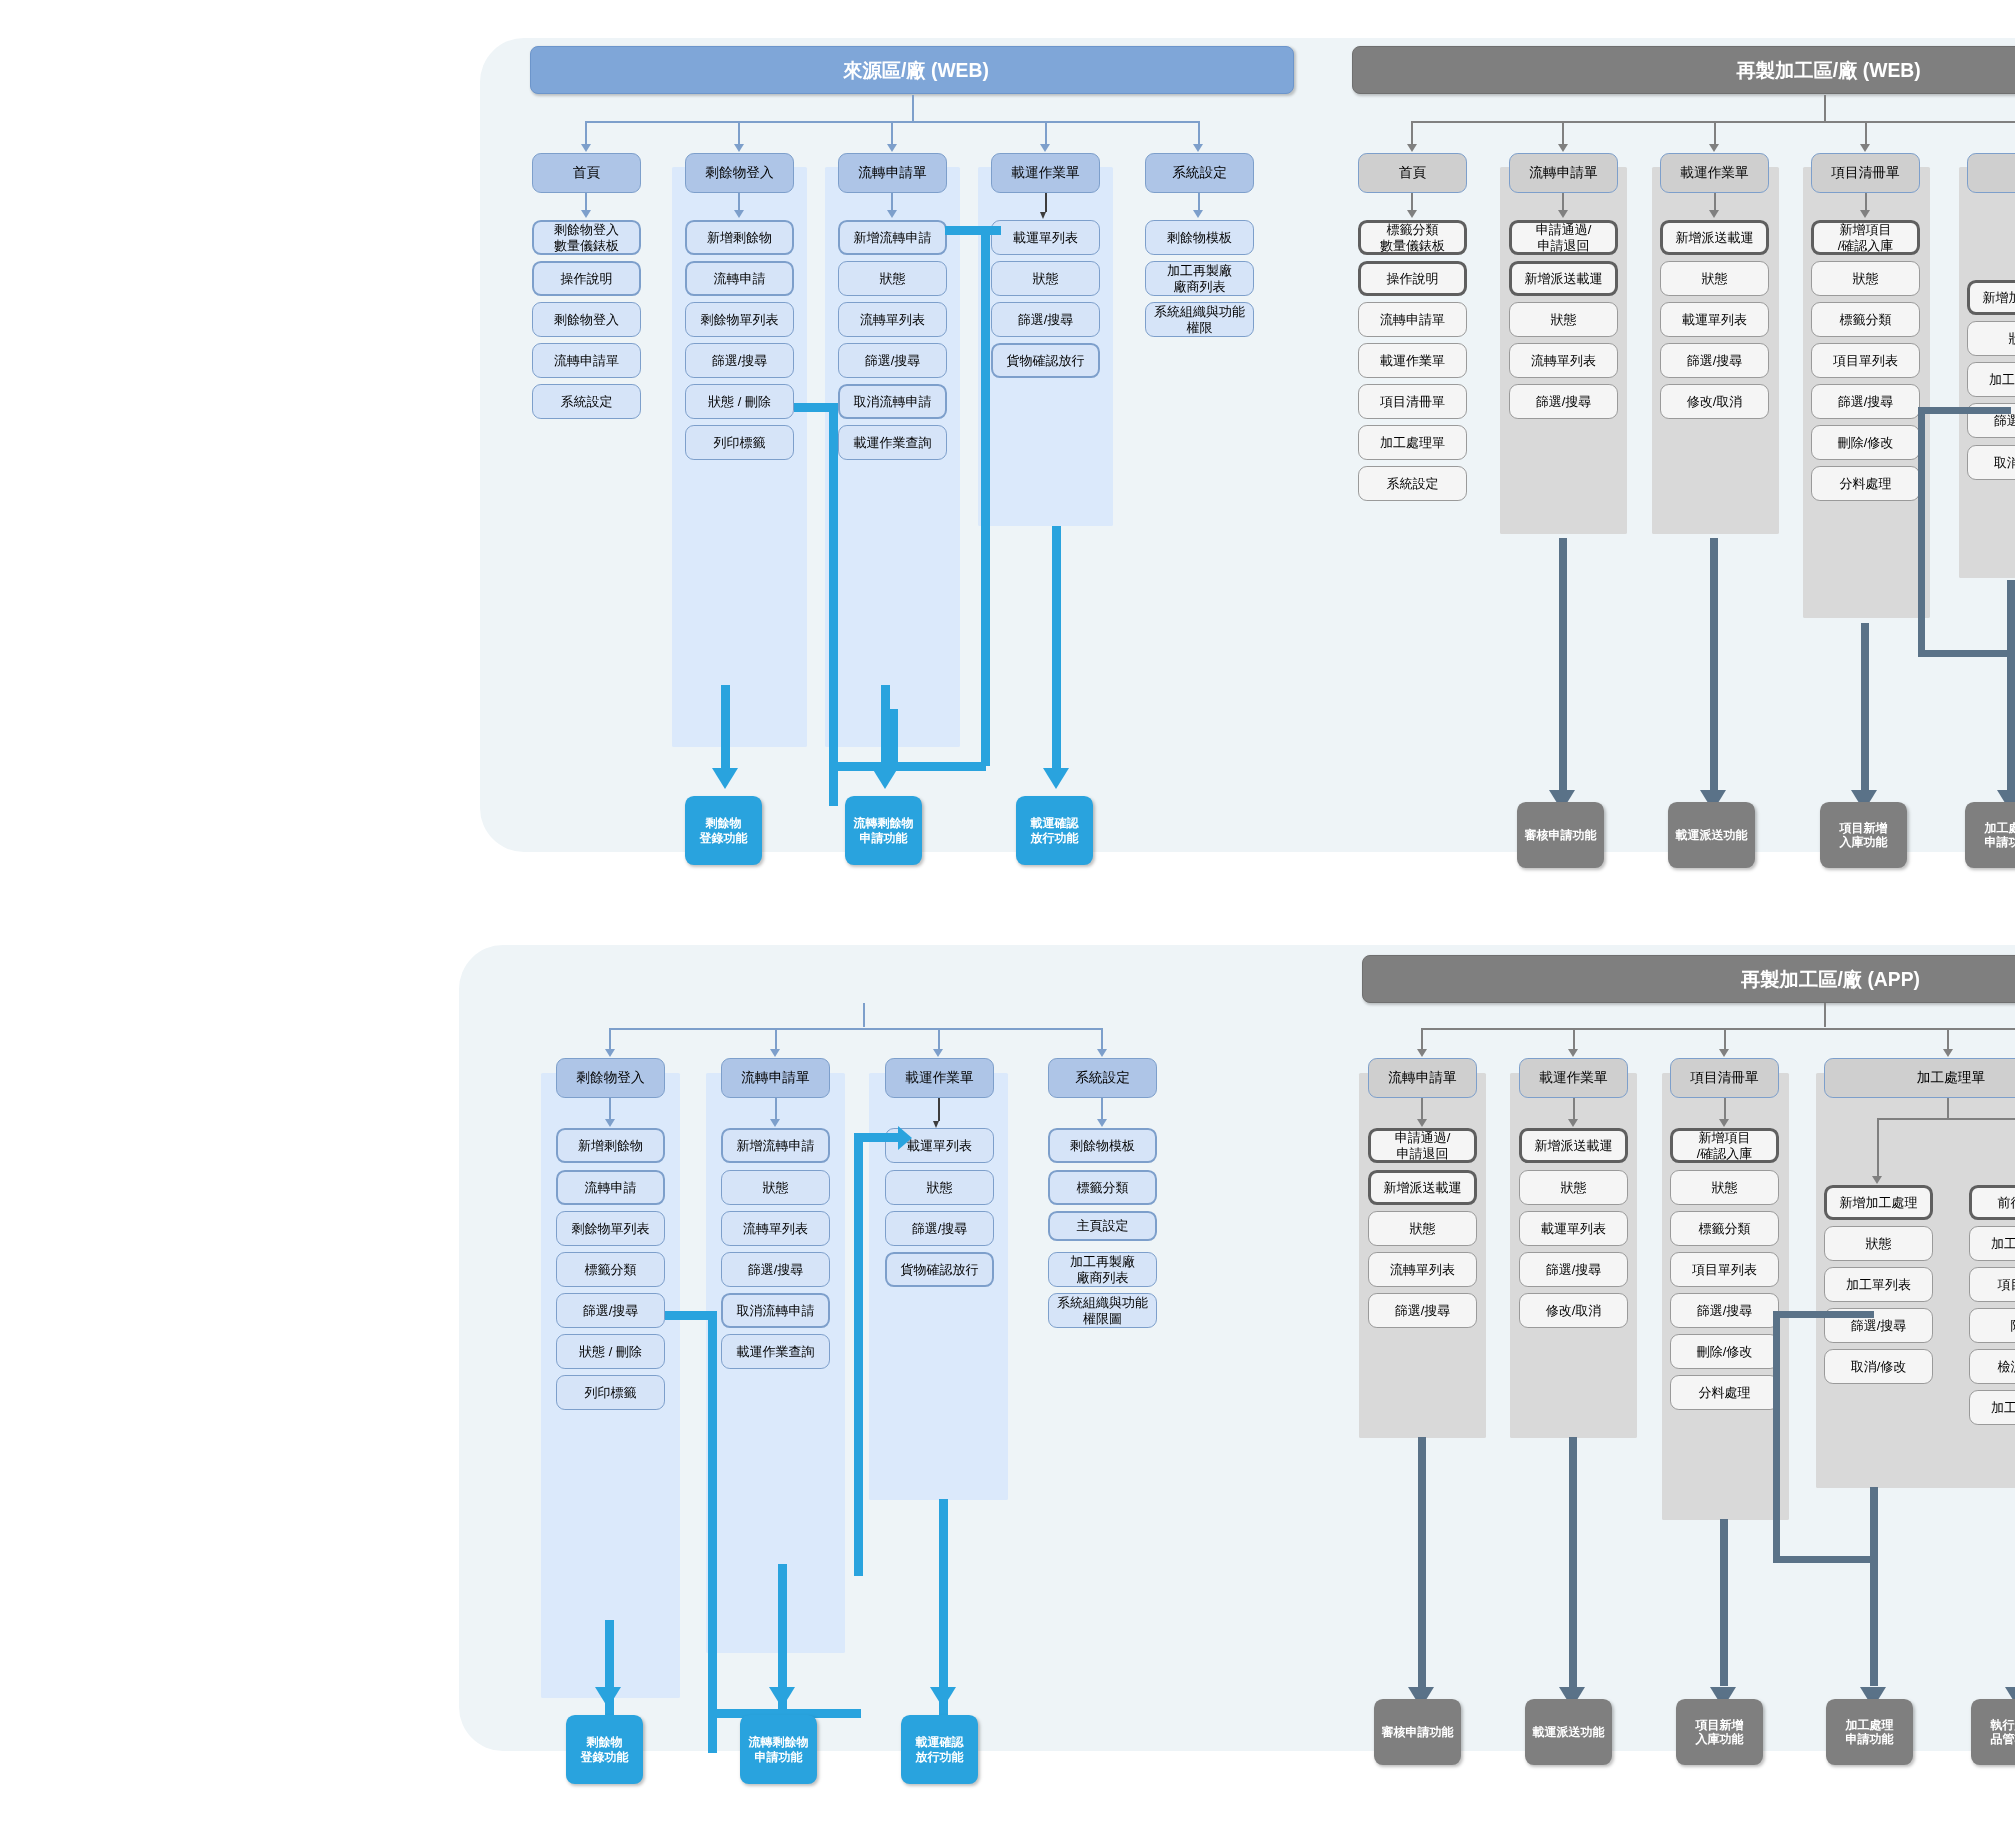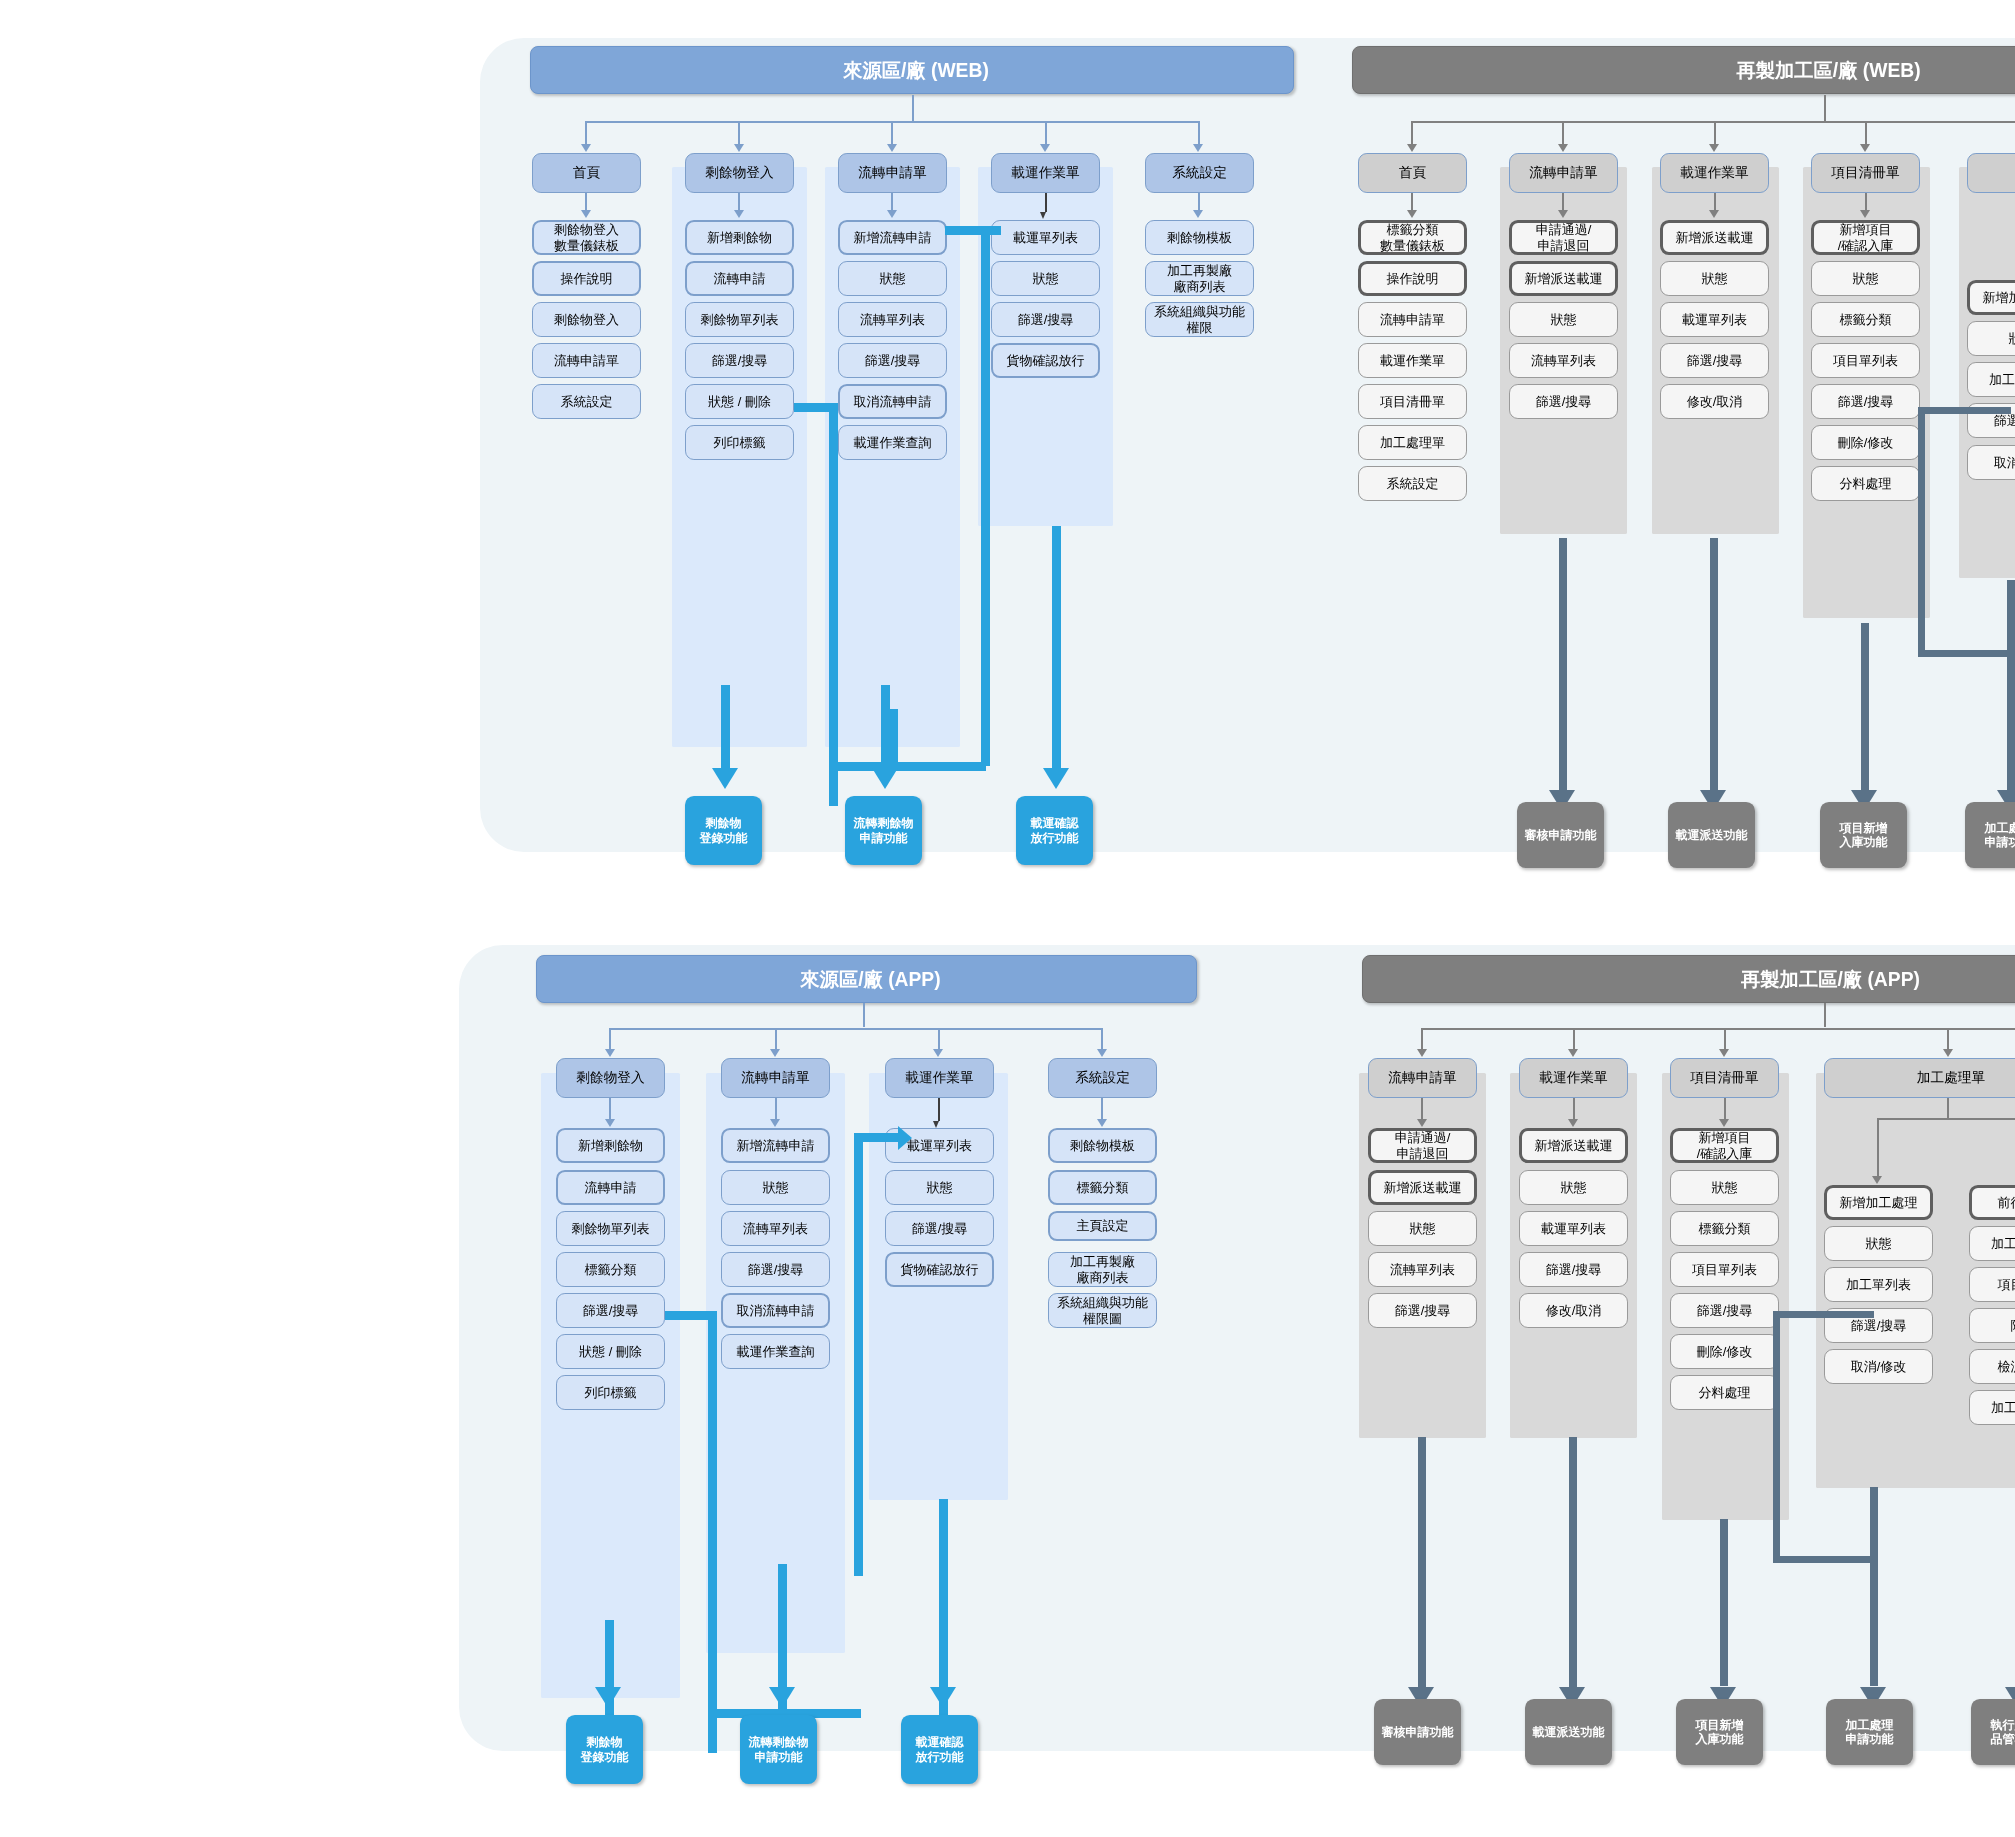--- a/index.html
+++ b/index.html
@@ -235,21 +235,20 @@
     <div class="ar slate-big" style="left: 1549px; top: 790px;"></div>
     <div class="ar slate-big" style="left: 1700px; top: 790px;"></div>
     <div class="ar slate-big" style="left: 1851px; top: 790px;"></div>
     <div class="ar slate-big" style="left: 1997px; top: 790px;"></div>
     <div class="fnbox gray" style="left: 1517px; top: 802px; width: 87px; height: 66px; font-size: 12px;">審核申請功能</div>
     <div class="fnbox gray" style="left: 1668px; top: 802px; width: 87px; height: 66px; font-size: 12px;">載運派送功能</div>
     <div class="fnbox gray" style="left: 1820px; top: 802px; width: 87px; height: 66px; font-size: 12px;">項目新增
 入庫功能</div>
     <div class="fnbox gray" style="left: 1965px; top: 802px; width: 87px; height: 66px; font-size: 12px;">加工處理
 申請功能</div>
-    <div class="banner blue" style="left: 536px; top: 955px; width: 661px; height: 48px; font-size: 19.3px;">來源區/廠 (APP)</div>
     <div class="ln thin-blue" style="left: 863px; top: 1003px; width: 2.4px; height: 24px;"></div>
     <div class="ln thin-blue" style="left: 609px; top: 1028px; width: 494px; height: 2.4px;"></div>
     <div class="colstrip blue" style="left: 541px; top: 1073px; width: 139px; height: 625px;"></div>
     <div class="ln thin-blue" style="left: 609px; top: 1028px; width: 2.4px; height: 21.4px;"></div>
     <div class="ar blue" style="left: 605px; top: 1049px;"></div>
     <div class="node b-head" style="left: 556px; top: 1058px; width: 109px; height: 40px; font-size: 13.7px;">剩餘物登入</div>
     <div class="ln thin-blue" style="left: 609px; top: 1098px; width: 2.4px; height: 21.4px;"></div>
     <div class="ar blue" style="left: 605px; top: 1119px;"></div>
     <div class="node b-item bold" style="left: 556px; top: 1128px; width: 109px; height: 35px; font-size: 13px;">新增剩餘物</div>
     <div class="node b-item bold" style="left: 556px; top: 1170px; width: 109px; height: 35px; font-size: 13px;">流轉申請</div>

